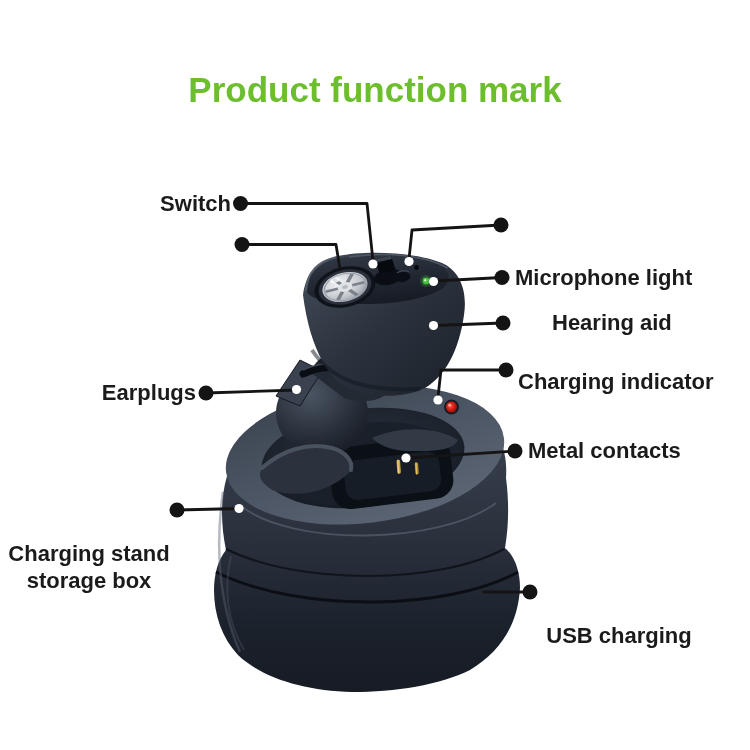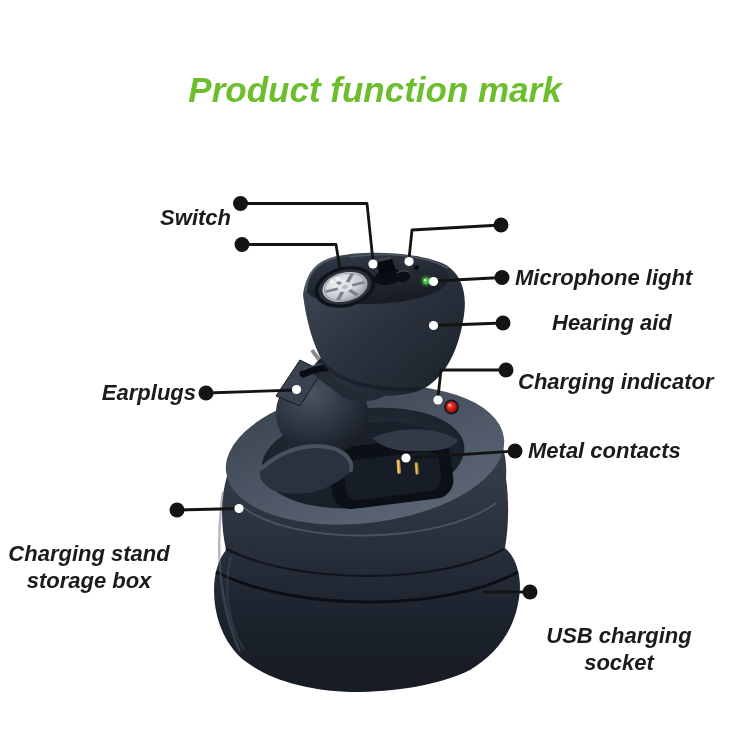--- a/index.html
+++ b/index.html
@@ -1,19 +1,18 @@
 <!DOCTYPE html>
 <html><head>
 <meta charset="utf-8">
 <style>
   html,body{margin:0;padding:0;background:#ffffff;}
   #stage{
     position:relative;width:750px;height:750px;background:#ffffff;overflow:hidden;
     font-family:"Liberation Sans","DejaVu Sans",sans-serif;
-    font-style:italic;
   }
   #page-title{
     position:absolute;left:0;top:70px;width:750px;text-align:center;
     font-size:35px;font-weight:700;letter-spacing:0px;color:#6cbe2d;
   }
   .label{
     position:absolute;font-size:22px;font-weight:700;color:#1b1b1b;
     line-height:28px;white-space:nowrap;
   }
   .label.right-align{text-align:right;}
@@ -224,37 +223,36 @@
         <circle cx="433.5" cy="281.5" r="4.6"></circle>
         <circle cx="433.5" cy="325.5" r="4.6"></circle>
         <circle cx="438" cy="400" r="4.6"></circle>
         <circle cx="406" cy="458" r="4.6"></circle>
         <circle cx="296.5" cy="389.5" r="4.6"></circle>
         <circle cx="239" cy="508.5" r="4.6"></circle>
       </g>
     </g>
   </svg>
 
-  <div class="label right-align" style="right:519px;top:190px;margin-top:14px;">Switch</div>
+  <div class="label right-align" style="right:519px;top:190px;">Switch</div>
 
 
 
   <div class="label" style="left:515px;top:264px;">Microphone light</div>
 
   <div class="label" style="left:516px;top:309px;margin-left:36px;">Hearing aid</div>
 
   <div class="label" style="left:518px;top:368px;text-align:right;">Charging indicator</div>
 
   <div class="label right-align" style="right:554px;top:379px;">Earplugs</div>
 
   <div class="label two-line" style="left:8px;top:496px;width:162px;">
     <div>Charging stand</div>
     <div>storage box</div>
   </div>
 
   <div class="label" style="left:528px;top:437px;">Metal contacts</div>
 
   <div class="label two-line" style="left:541px;top:578px;width:156px;">
     <div>USB charging</div>
-    <div>socket</div>
   </div>
 
 </div>
 
 </body></html>

